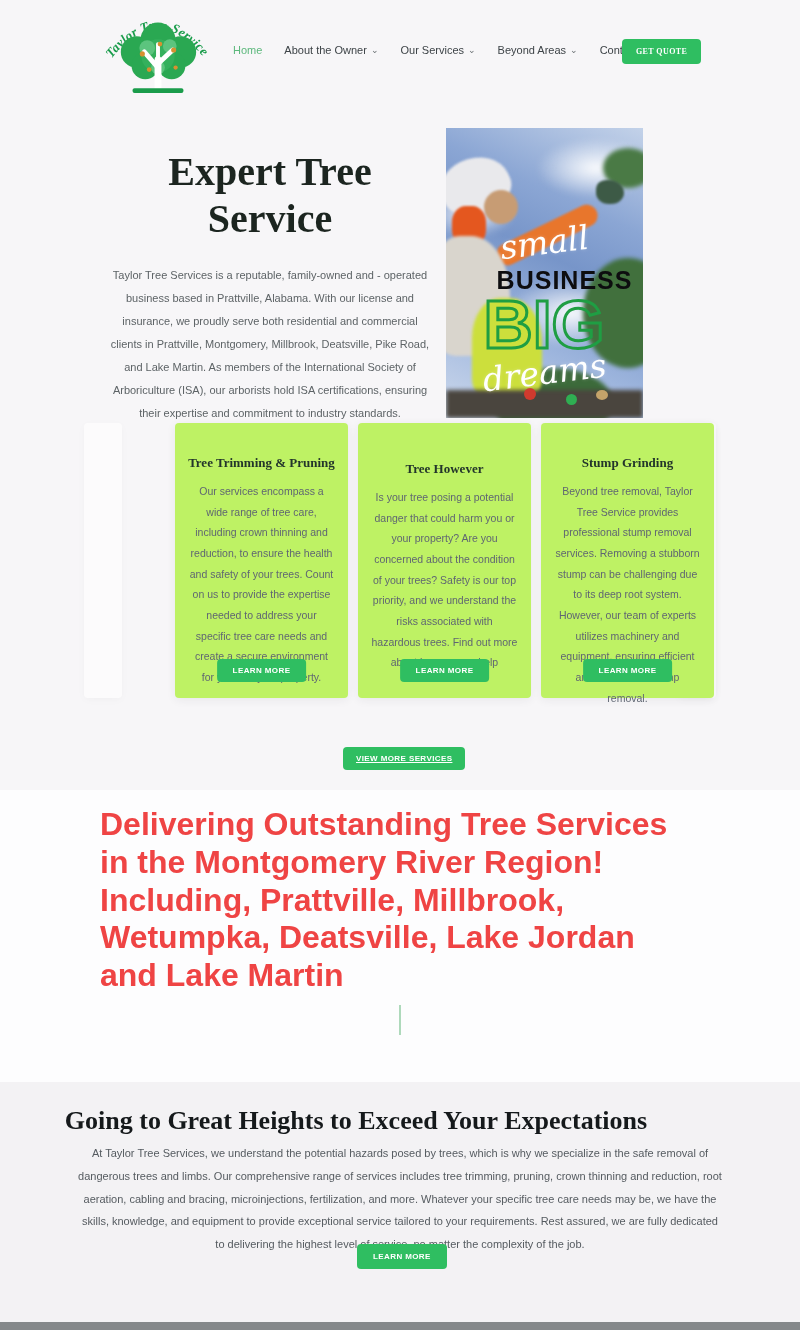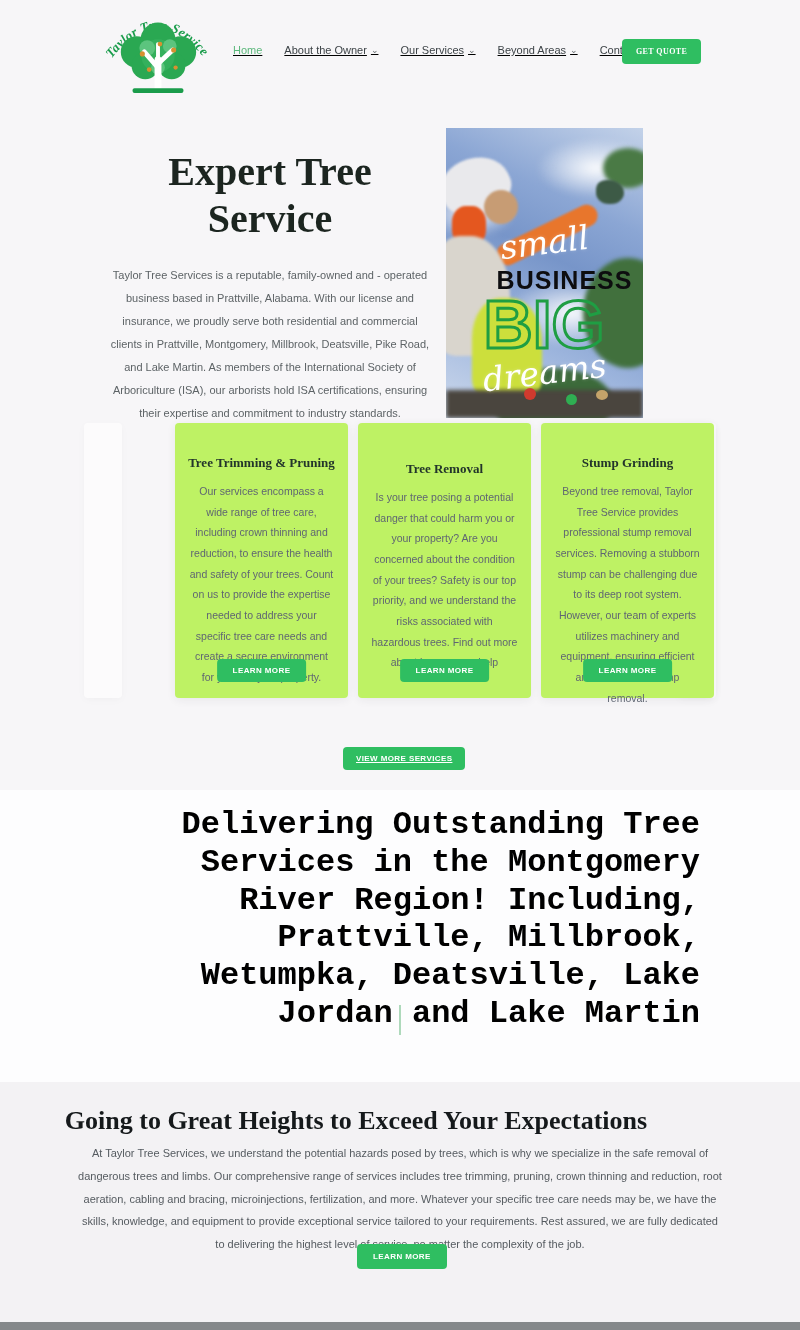--- a/index.html
+++ b/index.html
@@ -8,21 +8,21 @@
   .page { position:relative; width:800px; height:1330px; overflow:hidden; background:#fdfdfe; }
 
   
   .bg-top    { position:absolute; left:0; top:0;    width:800px; height:790px;  background:#f7f6f8; }
   .bg-white  { position:absolute; left:0; top:790px; width:800px; height:292px; background:#fdfdfe; }
   .bg-gray   { position:absolute; left:0; top:1082px; width:800px; height:240px; background:#f3f2f4; }
   .bg-strip  { position:absolute; left:0; top:1322px; width:800px; height:8px;  background:#84888a; }
 
   
   .logo { position:absolute; left:103px; top:3px; width:110px; height:92px; cursor:pointer; }
-  .nav { position:absolute; left:233px; top:44px; display:flex; gap:22px;text-decoration:underline; }
+  .nav { position:absolute; left:233px; top:44px; display:flex; gap:22px; }
   .nav-item { font-size:11px; color:#3d4347; cursor:pointer; display:flex; align-items:center; gap:4px; white-space:nowrap; }
   .nav-item.active { color:#5cb87c; }
   .chev { font-size:9px; color:#6a7073; line-height:1; }
   .btn { display:inline-block; background:#2fbe61; color:#fff; font-weight:bold; border:none;
          border-radius:4px; cursor:pointer; font-family:"Liberation Sans",sans-serif; letter-spacing:.4px; }
   .btn-quote { position:absolute; left:622px; top:39px; font-size:8px; padding:8px 14px;font-family:Liberation Serif, serif; }
 
   
   .hero-left { position:absolute; left:110px; top:148px; width:320px; text-align:center; }
   .hero-title { font-family:"Liberation Serif","DejaVu Serif",serif; font-weight:bold; font-size:40px;
@@ -51,23 +51,23 @@
           box-shadow:0 2px 10px rgba(40,40,60,.05); opacity:.65; }
   .card-title { margin-top:32px; font-family:"Liberation Serif","DejaVu Serif",serif; font-weight:bold;
                 font-size:13px; color:#23352b; }
   .card2 .card-title { margin-top:38px; }
   .card-body { margin-top:10px; padding:0 13px; font-size:10.5px; line-height:1.97; color:#5f6672; }
   .btn-card { position:absolute; left:50%; transform:translateX(-50%); bottom:16px; font-size:8px;
               padding:7px 16px; white-space:nowrap; }
   .btn-viewmore { position:absolute; left:343px; top:747px; font-size:8px; padding:7px 13px;text-decoration:underline; }
 
   
-  .region-h { position:absolute; left:100px; top:806px; width:600px; text-align:right;
-              font-family:Liberation Mono, monospace; font-weight:bold; font-size:32px;
-              line-height:1.18; color:#000000; }
+  .region-h { position:absolute; left:100px; top:806px; width:600px; text-align:left;
+              font-family:Liberation Sans, sans-serif; font-weight:bold; font-size:32px;
+              line-height:1.18; color:#ef4444; }
   .divider { position:absolute; left:399px; top:1005px; width:2px; height:30px; background:#aed9bb; }
 
   
   .exp-title { position:absolute; left:0; top:1106px; width:712px; text-align:center;
                font-family:"Liberation Serif","DejaVu Serif",serif; font-weight:bold; font-size:26px; color:#15191b; }
   .exp-body { position:absolute; left:78px; top:1142px; width:644px; text-align:center;
               font-size:11px; line-height:2.07; color:#555b60; }
   .btn-learn-bottom { position:absolute; left:357px; top:1244px; font-size:8px; padding:8px 16px; }
 </style>
 </head>
@@ -177,21 +177,21 @@
 
   <div class="card-partial" style="left:84px;"></div>
   <div class="card-partial" style="left:678px;"></div>
 
   <div class="card" style="left:130px;">
     <div class="card-title">Tree Trimming &amp; Pruning</div>
     <div class="card-body">Our services encompass a wide range of tree care, including crown thinning and reduction, to ensure the health and safety of your trees. Count on us to provide the expertise needed to address your specific tree care needs and create a secure environment for you and your property.</div>
     <button class="btn btn-card">LEARN MORE</button>
   </div>
   <div class="card card2" style="left:313px;">
-    <div class="card-title">Tree Removal</div>
+    <div class="card-title">Tree However</div>
     <div class="card-body">Is your tree posing a potential danger that could harm you or your property? Are you concerned about the condition of your trees? Safety is our top priority, and we understand the risks associated with hazardous trees. Find out more about how we can help</div>
     <button class="btn btn-card">LEARN MORE</button>
   </div>
   <div class="card" style="left:496px;">
     <div class="card-title">Stump Grinding</div>
     <div class="card-body">Beyond tree removal, Taylor Tree Service provides professional stump removal services. Removing a stubborn stump can be challenging due to its deep root system. However, our team of experts utilizes machinery and equipment, ensuring efficient and hassle-free stump removal.</div>
     <button class="btn btn-card">LEARN MORE</button>
   </div>
 
   <button class="btn btn-viewmore">VIEW MORE SERVICES</button>

